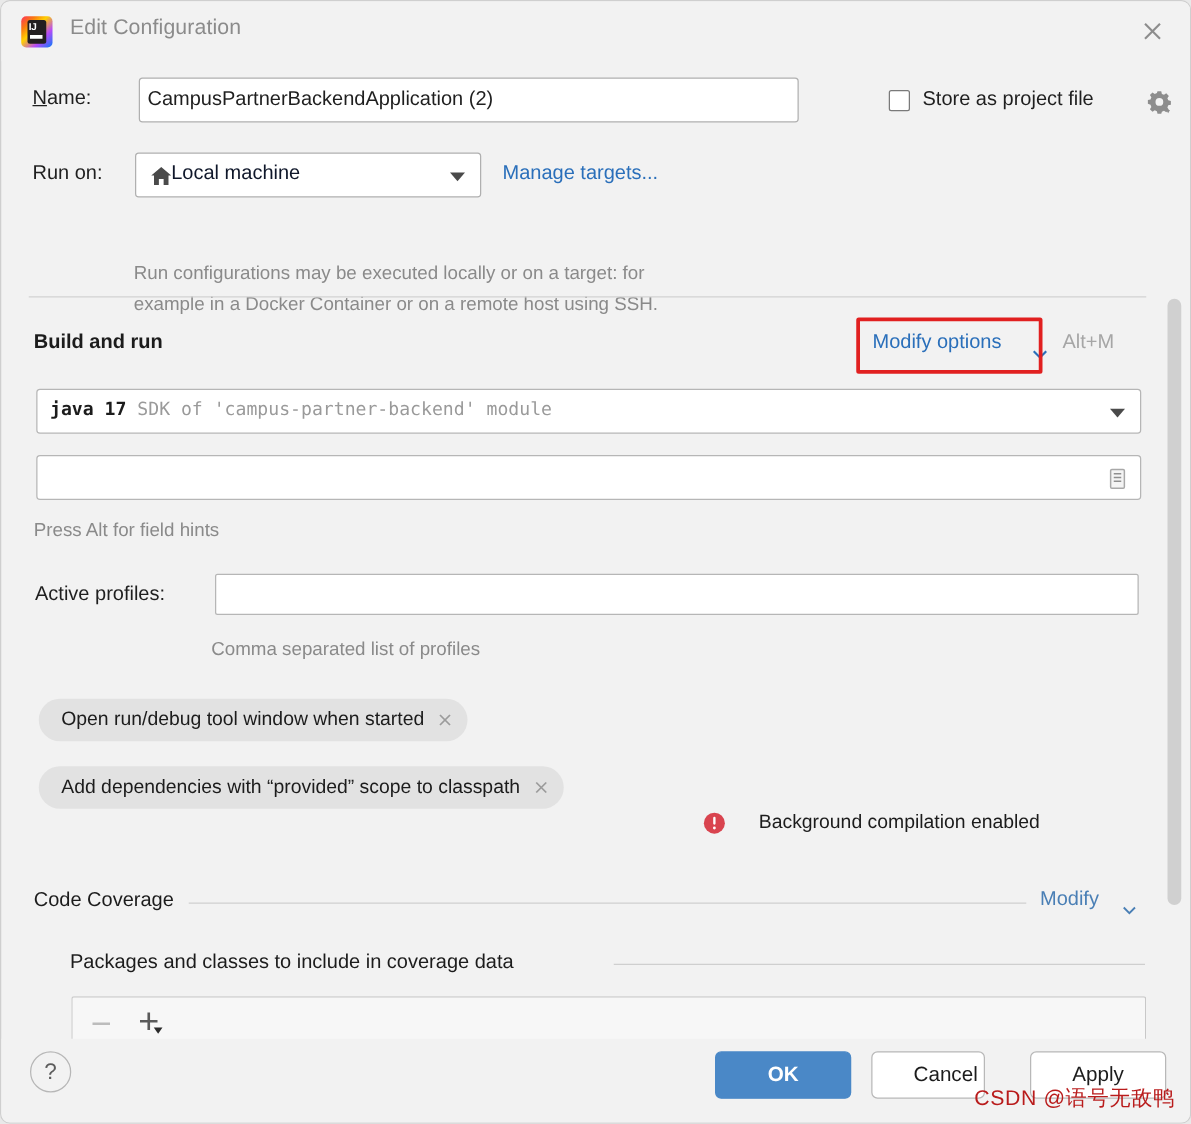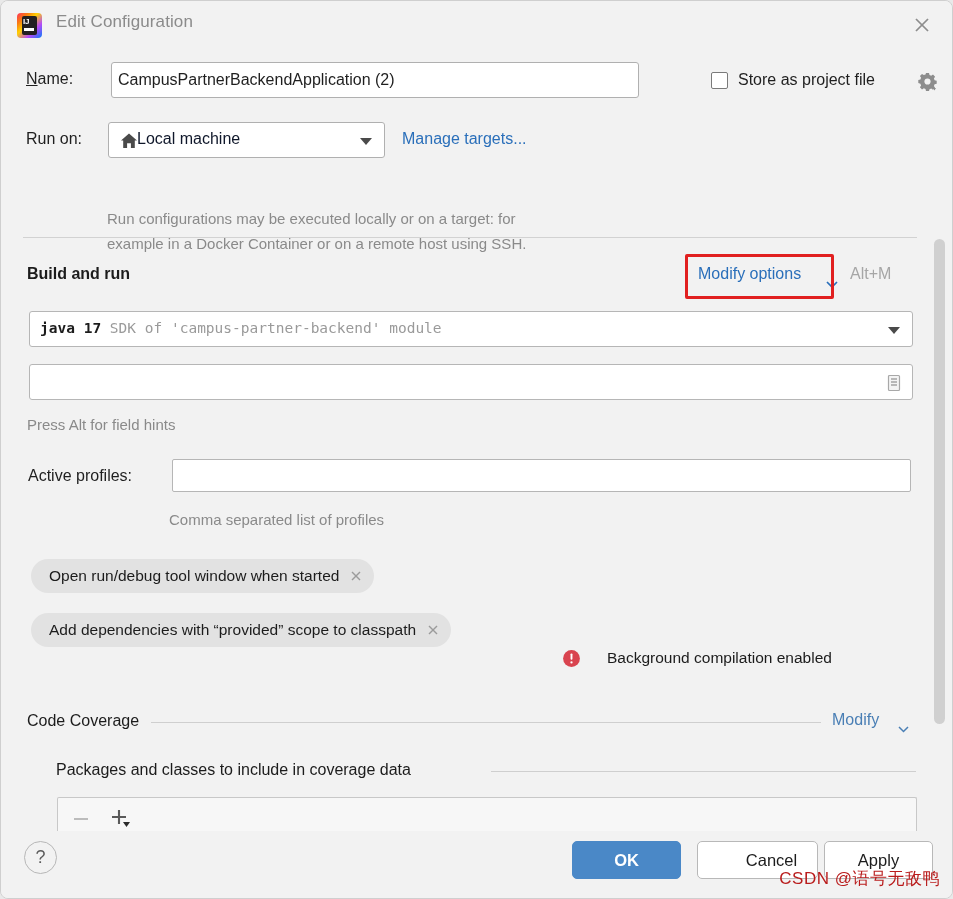--- a/index.html
+++ b/index.html
@@ -447,21 +447,21 @@
     color: #1c1c1c;
   }
   #ok-btn {
     left: 571px;
     width: 109px;
     background: #4a88c7;
     border: 1px solid #4a88c7;
     color: #ffffff;
     font-weight: bold;
   }
-  #cancel-btn { left: 696px; width: 121px; padding-left: 28px; }
+  #cancel-btn { left: 696px; width: 91px; padding-left: 28px; }
   #apply-btn  { left: 823px; width: 109px; }
 
   #watermark {
     position: absolute;
     right: 14px; bottom: 8px;
     font-size: 17px;
     color: #b91c1c;
     font-family: "Liberation Sans", sans-serif;
     letter-spacing: 0.5px;
     pointer-events: none;

